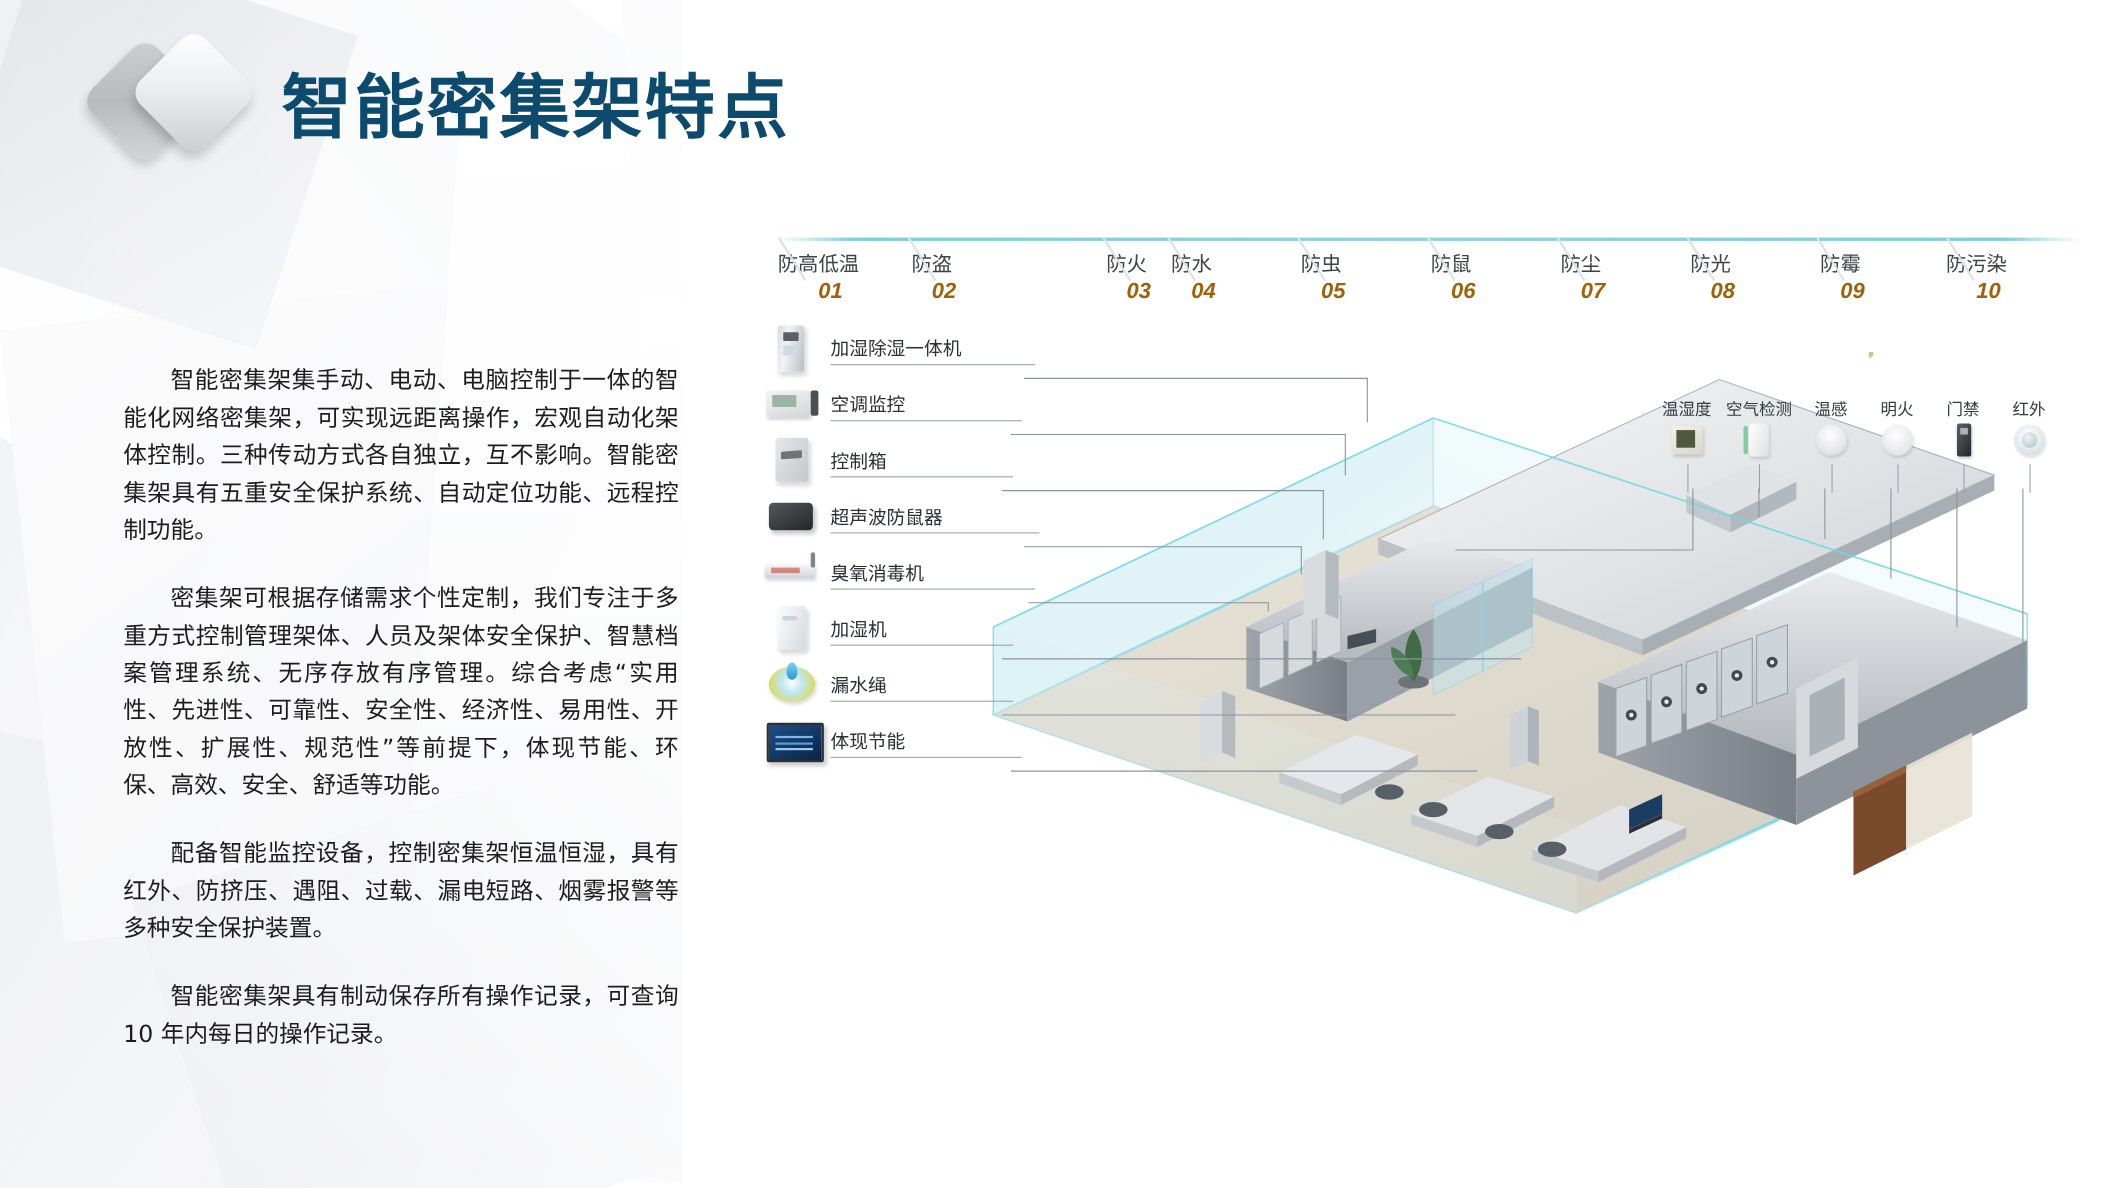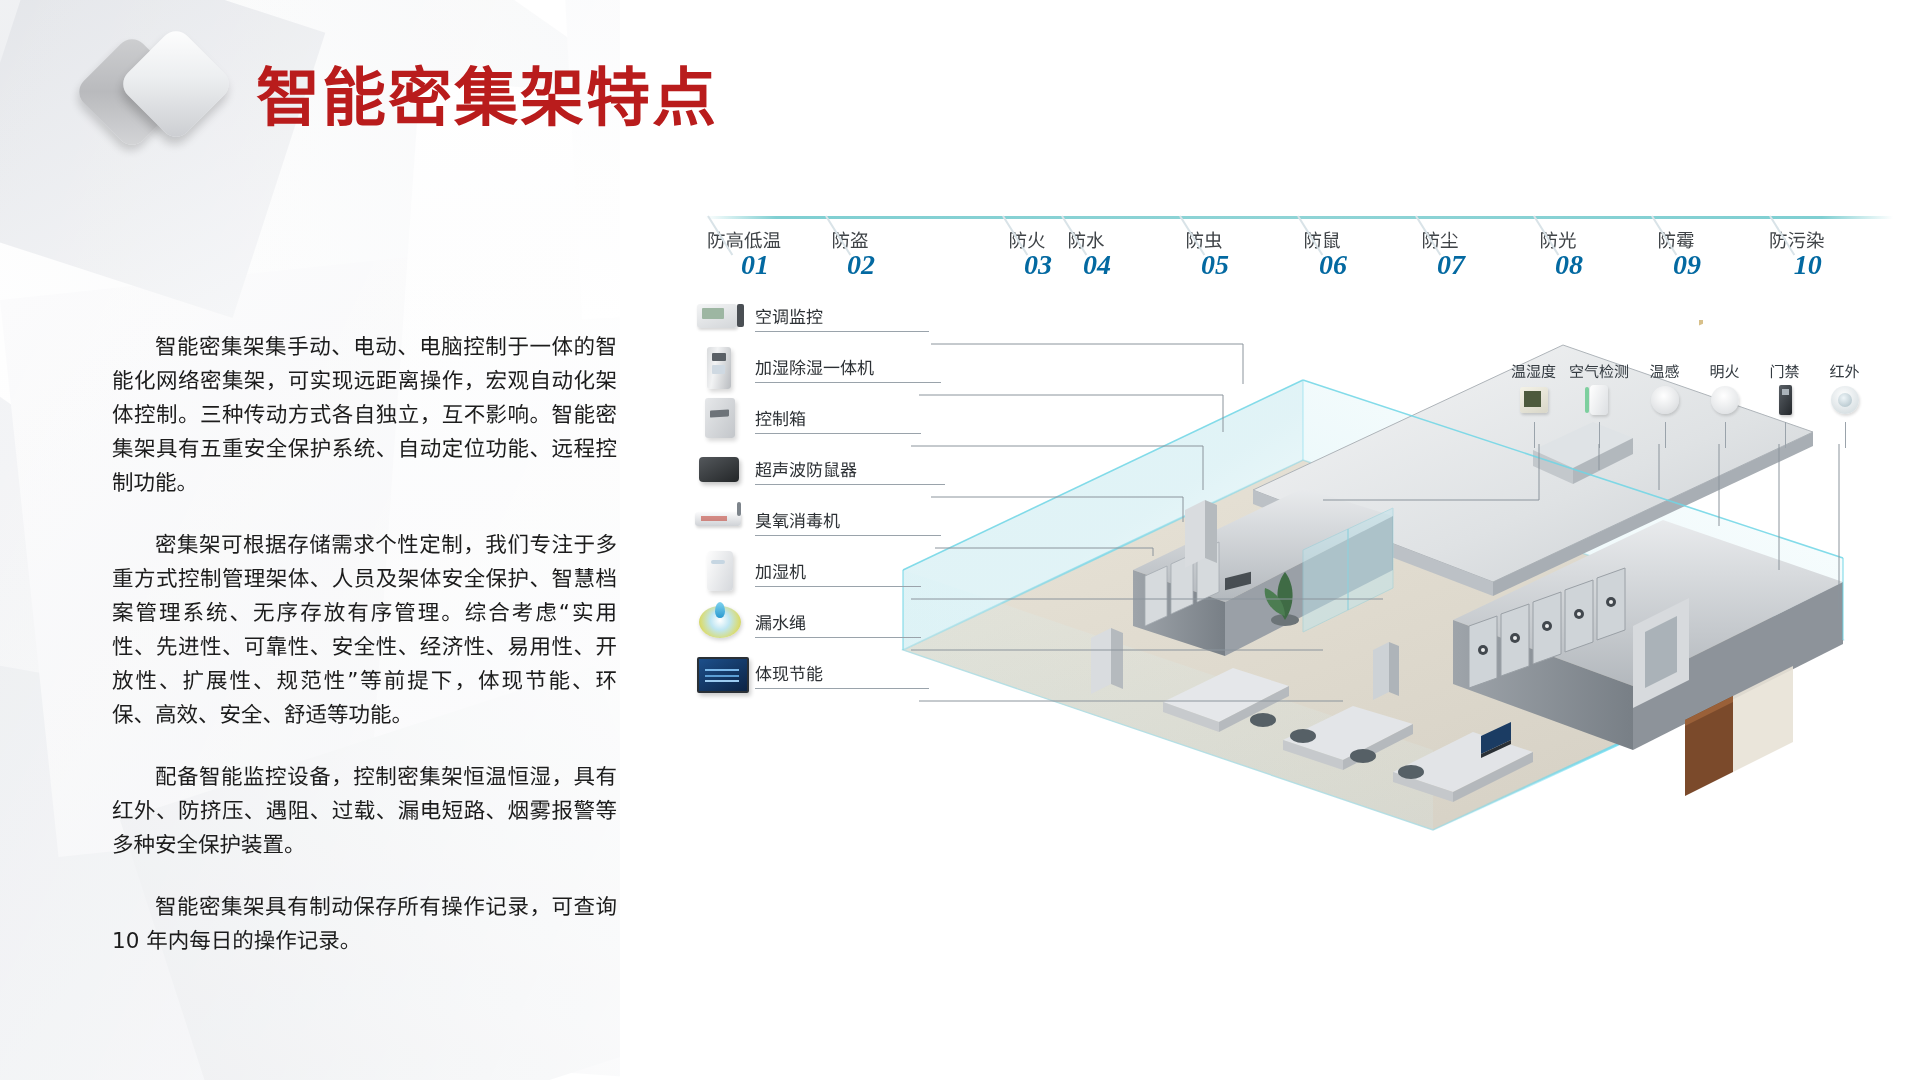--- a/index.html
+++ b/index.html
@@ -31,21 +31,21 @@
   
   .logo{position:absolute;left:86px;top:36px;width:160px;height:120px;}
   .logo .d{position:absolute;width:84px;height:84px;border-radius:16px;transform:rotate(45deg);}
   .logo .d1{left:4px;top:14px;background:linear-gradient(135deg,#cfd0d2 0%,#b9babd 50%,#d6d7d9 100%);
             box-shadow:3px 5px 9px rgba(0,0,0,.16);}
   .logo .d2{left:48px;top:6px;background:linear-gradient(135deg,#ffffff 0%,#eceef0 45%,#c9cbcf 100%);
             box-shadow:4px 6px 10px rgba(0,0,0,.18);}
 
   .page-title{
     position:absolute;left:256px;top:46px;
-    font-size:64px;font-weight:bold;color:#b91c1c;letter-spacing:2px;
+    font-size:64px;font-weight:bold;color:#0c4a6e;letter-spacing:2px;
     font-family:"DejaVu Sans","Liberation Sans",sans-serif;
     white-space:nowrap;
   }
 
   
   .copy{position:absolute;left:112px;top:330px;width:520px;}
   .copy p{
     margin:0 15px 28px 0;
     font-size:21.5px;line-height:34px;color:#1c1c1c;
     text-align:justify;text-justify:inter-ideograph;
@@ -60,22 +60,22 @@
   }
   .panel .topline{position:absolute;left:22px;top:46px;width:1188px;height:3px;
     background:linear-gradient(90deg,#ffffff 0%,#7fcfd2 6%,#8fd4d6 50%,#7fcfd2 94%,#ffffff 100%);}
 
   
   .ticks{position:absolute;left:16px;top:60px;width:1196px;height:60px;}
   .tick{position:absolute;top:0;text-align:center;white-space:nowrap;}
   .tick .slash{position:absolute;left:0;top:-14px;width:2px;height:46px;
      background:#d9e3e8;transform:rotate(-32deg);transform-origin:top center;}
   .tick .tname{font-size:18.5px;color:#3f4347;font-family:"DejaVu Sans","Liberation Sans",sans-serif;line-height:22px;}
-  .tick .tnum{font-size:28px;font-weight:bold;font-style:italic;color:#0369a1;
-     font-family:Liberation Serif, serif;line-height:26px;padding-left:22px;}
+  .tick .tnum{font-size:20px;font-weight:bold;font-style:italic;color:#a16207;
+     font-family:Liberation Sans, sans-serif;line-height:26px;padding-left:22px;}
 
   
   .devices{position:absolute;left:10px;top:120px;width:230px;}
   .dev{position:relative;height:51px;display:flex;align-items:center;}
   .dev .devicon{width:58px;height:44px;flex:0 0 58px;position:relative;}
   .dev .devlabel{font-size:17px;color:#2c3034;white-space:nowrap;
      font-family:"DejaVu Sans","Liberation Sans",sans-serif;padding-left:4px;}
   .dev .leader{position:absolute;left:62px;bottom:9px;height:1px;background:#9aa3ab;}
 
   
@@ -410,32 +410,32 @@
       <line x1="70" y1="250" x2="470" y2="60" stroke="#6fd6e6" stroke-width="1.6" opacity=".85"></line>
       <line x1="1010" y1="238" x2="1010" y2="320" stroke="#6fd6e6" stroke-width="1.4" opacity=".7"></line>
       <line x1="70" y1="250" x2="70" y2="330" stroke="#6fd6e6" stroke-width="1.4" opacity=".7"></line>
       <line x1="470" y1="60" x2="470" y2="140" stroke="#8fe0ee" stroke-width="1.2" opacity=".6"></line>
     </svg>
   </div>
 
   <div class="devices" id="devices">
       <div class="dev">
         <span class="devicon">
+          <span class="ic ic-dehum"></span>
+        </span>
+        <span class="devlabel">加湿除湿一体机</span>
+        <span class="leader" style="width: 186px;"></span>
+      </div>
+      <div class="dev">
+        <span class="devicon">
           <span class="ic ic-acmon"></span>
           <span class="ic ic-acmon2"></span>
         </span>
         <span class="devlabel">空调监控</span>
         <span class="leader" style="width: 174px;"></span>
-      </div>
-      <div class="dev">
-        <span class="devicon">
-          <span class="ic ic-dehum"></span>
-        </span>
-        <span class="devlabel">加湿除湿一体机</span>
-        <span class="leader" style="width: 186px;"></span>
       </div>
       <div class="dev">
         <span class="devicon">
           <span class="ic ic-ctrlbox"></span>
         </span>
         <span class="devlabel">控制箱</span>
         <span class="leader" style="width: 166px;"></span>
       </div>
       <div class="dev">
         <span class="devicon">

